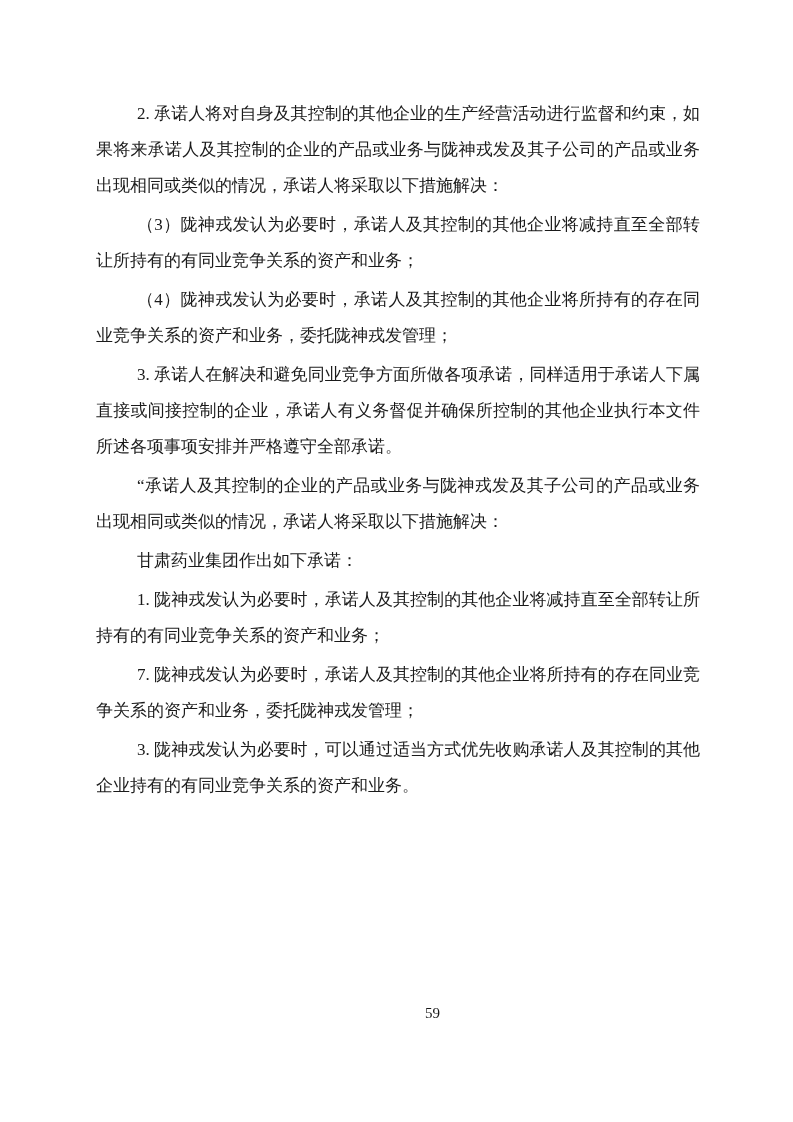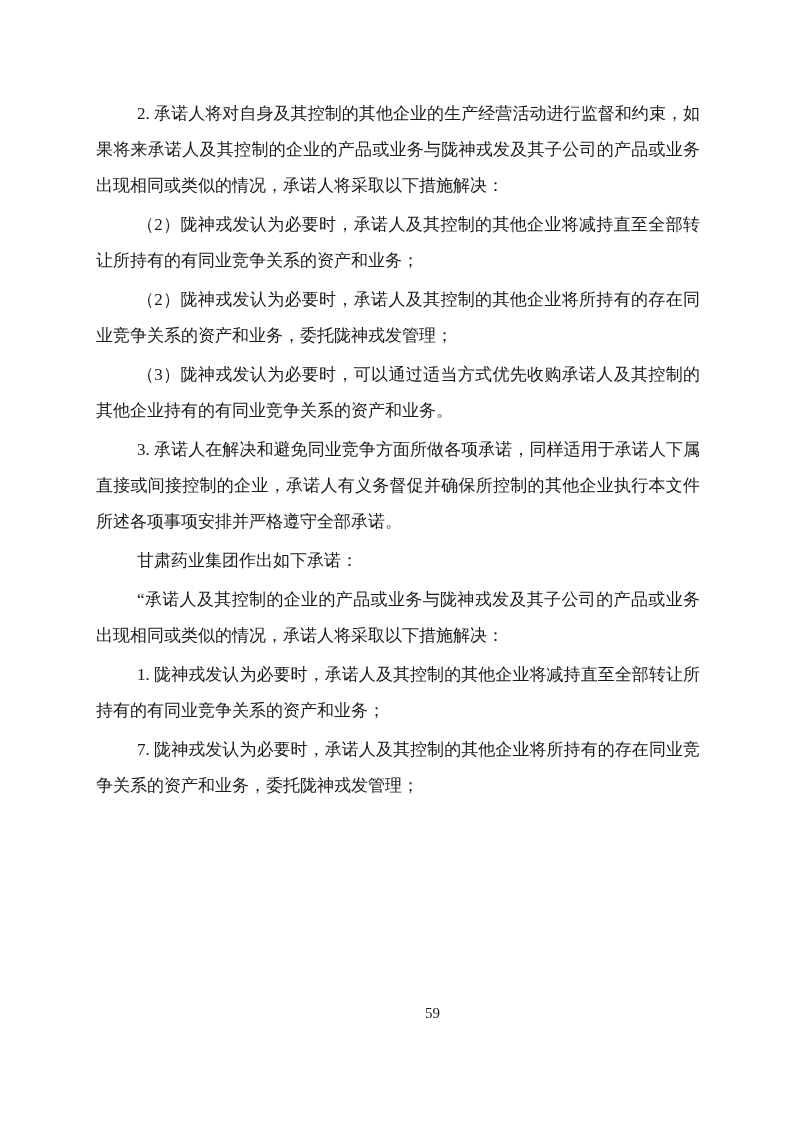--- a/index.html
+++ b/index.html
@@ -43,23 +43,23 @@
     color: #1a1a1a;
     font-family: "Liberation Serif", "DejaVu Serif", serif;
   }
 </style>
 </head>
 <body>
 
 <div class="page" style="background: rgb(255, 255, 255); color: rgb(26, 26, 26);">
   <div class="content" id="document-body">
       <p>2. 承诺人将对自身及其控制的其他企业的生产经营活动进行监督和约束，如果将来承诺人及其控制的企业的产品或业务与陇神戎发及其子公司的产品或业务出现相同或类似的情况，承诺人将采取以下措施解决：</p>
-      <p>（2）陇神戎发认为必要时，承诺人及其控制的其他企业将减持直至全部转让所持有的有同业竞争关系的资产和业务；</p>
-      <p>（2）陇神戎发认为必要时，承诺人及其控制的其他企业将所持有的存在同业竞争关系的资产和业务，委托陇神戎发管理；</p>
-      <p>（3）陇神戎发认为必要时，可以通过适当方式优先收购承诺人及其控制的其他企业持有的有同业竞争关系的资产和业务。</p>
+      <p>（3）陇神戎发认为必要时，承诺人及其控制的其他企业将减持直至全部转让所持有的有同业竞争关系的资产和业务；</p>
+      <p>（4）陇神戎发认为必要时，承诺人及其控制的其他企业将所持有的存在同业竞争关系的资产和业务，委托陇神戎发管理；</p>
       <p>3. 承诺人在解决和避免同业竞争方面所做各项承诺，同样适用于承诺人下属直接或间接控制的企业，承诺人有义务督促并确保所控制的其他企业执行本文件所述各项事项安排并严格遵守全部承诺。</p>
+      <p>“承诺人及其控制的企业的产品或业务与陇神戎发及其子公司的产品或业务出现相同或类似的情况，承诺人将采取以下措施解决：</p>
       <p>甘肃药业集团作出如下承诺：</p>
-      <p>“承诺人及其控制的企业的产品或业务与陇神戎发及其子公司的产品或业务出现相同或类似的情况，承诺人将采取以下措施解决：</p>
       <p>1. 陇神戎发认为必要时，承诺人及其控制的其他企业将减持直至全部转让所持有的有同业竞争关系的资产和业务；</p>
       <p>7. 陇神戎发认为必要时，承诺人及其控制的其他企业将所持有的存在同业竞争关系的资产和业务，委托陇神戎发管理；</p>
+      <p>3. 陇神戎发认为必要时，可以通过适当方式优先收购承诺人及其控制的其他企业持有的有同业竞争关系的资产和业务。</p>
     </div>
   <div class="page-number">59</div>
 </div>
 
 </body></html>

